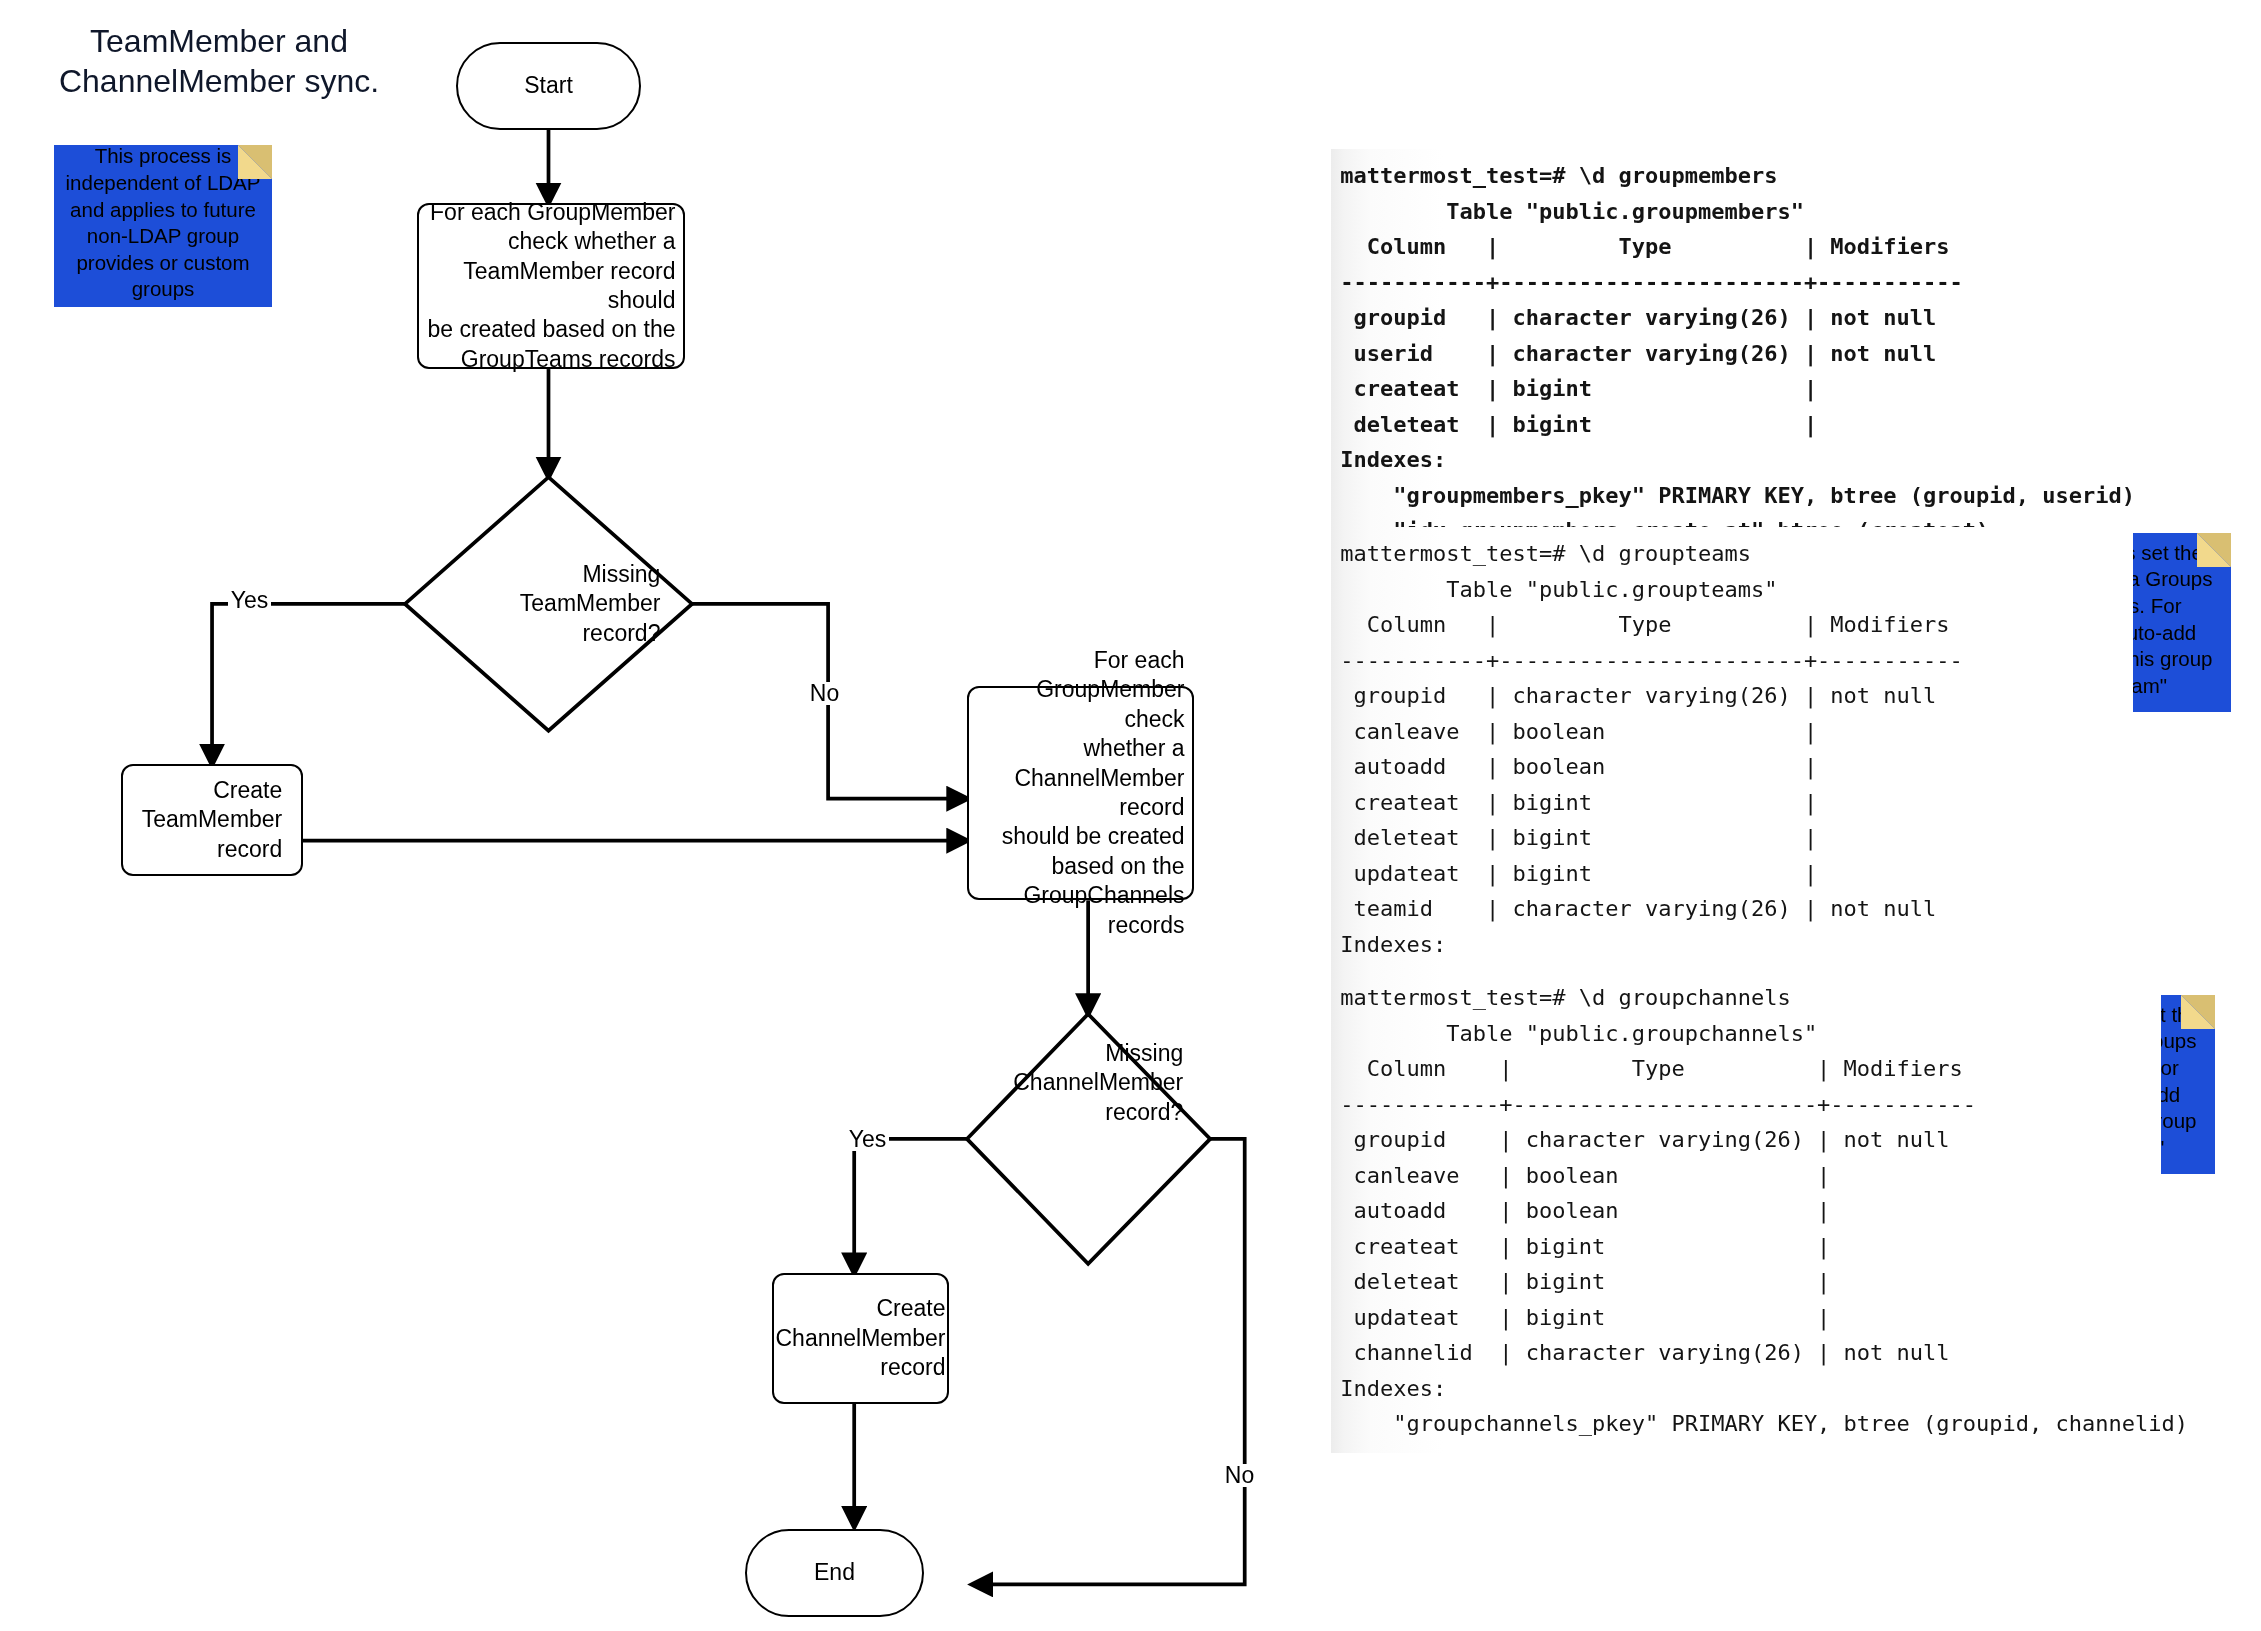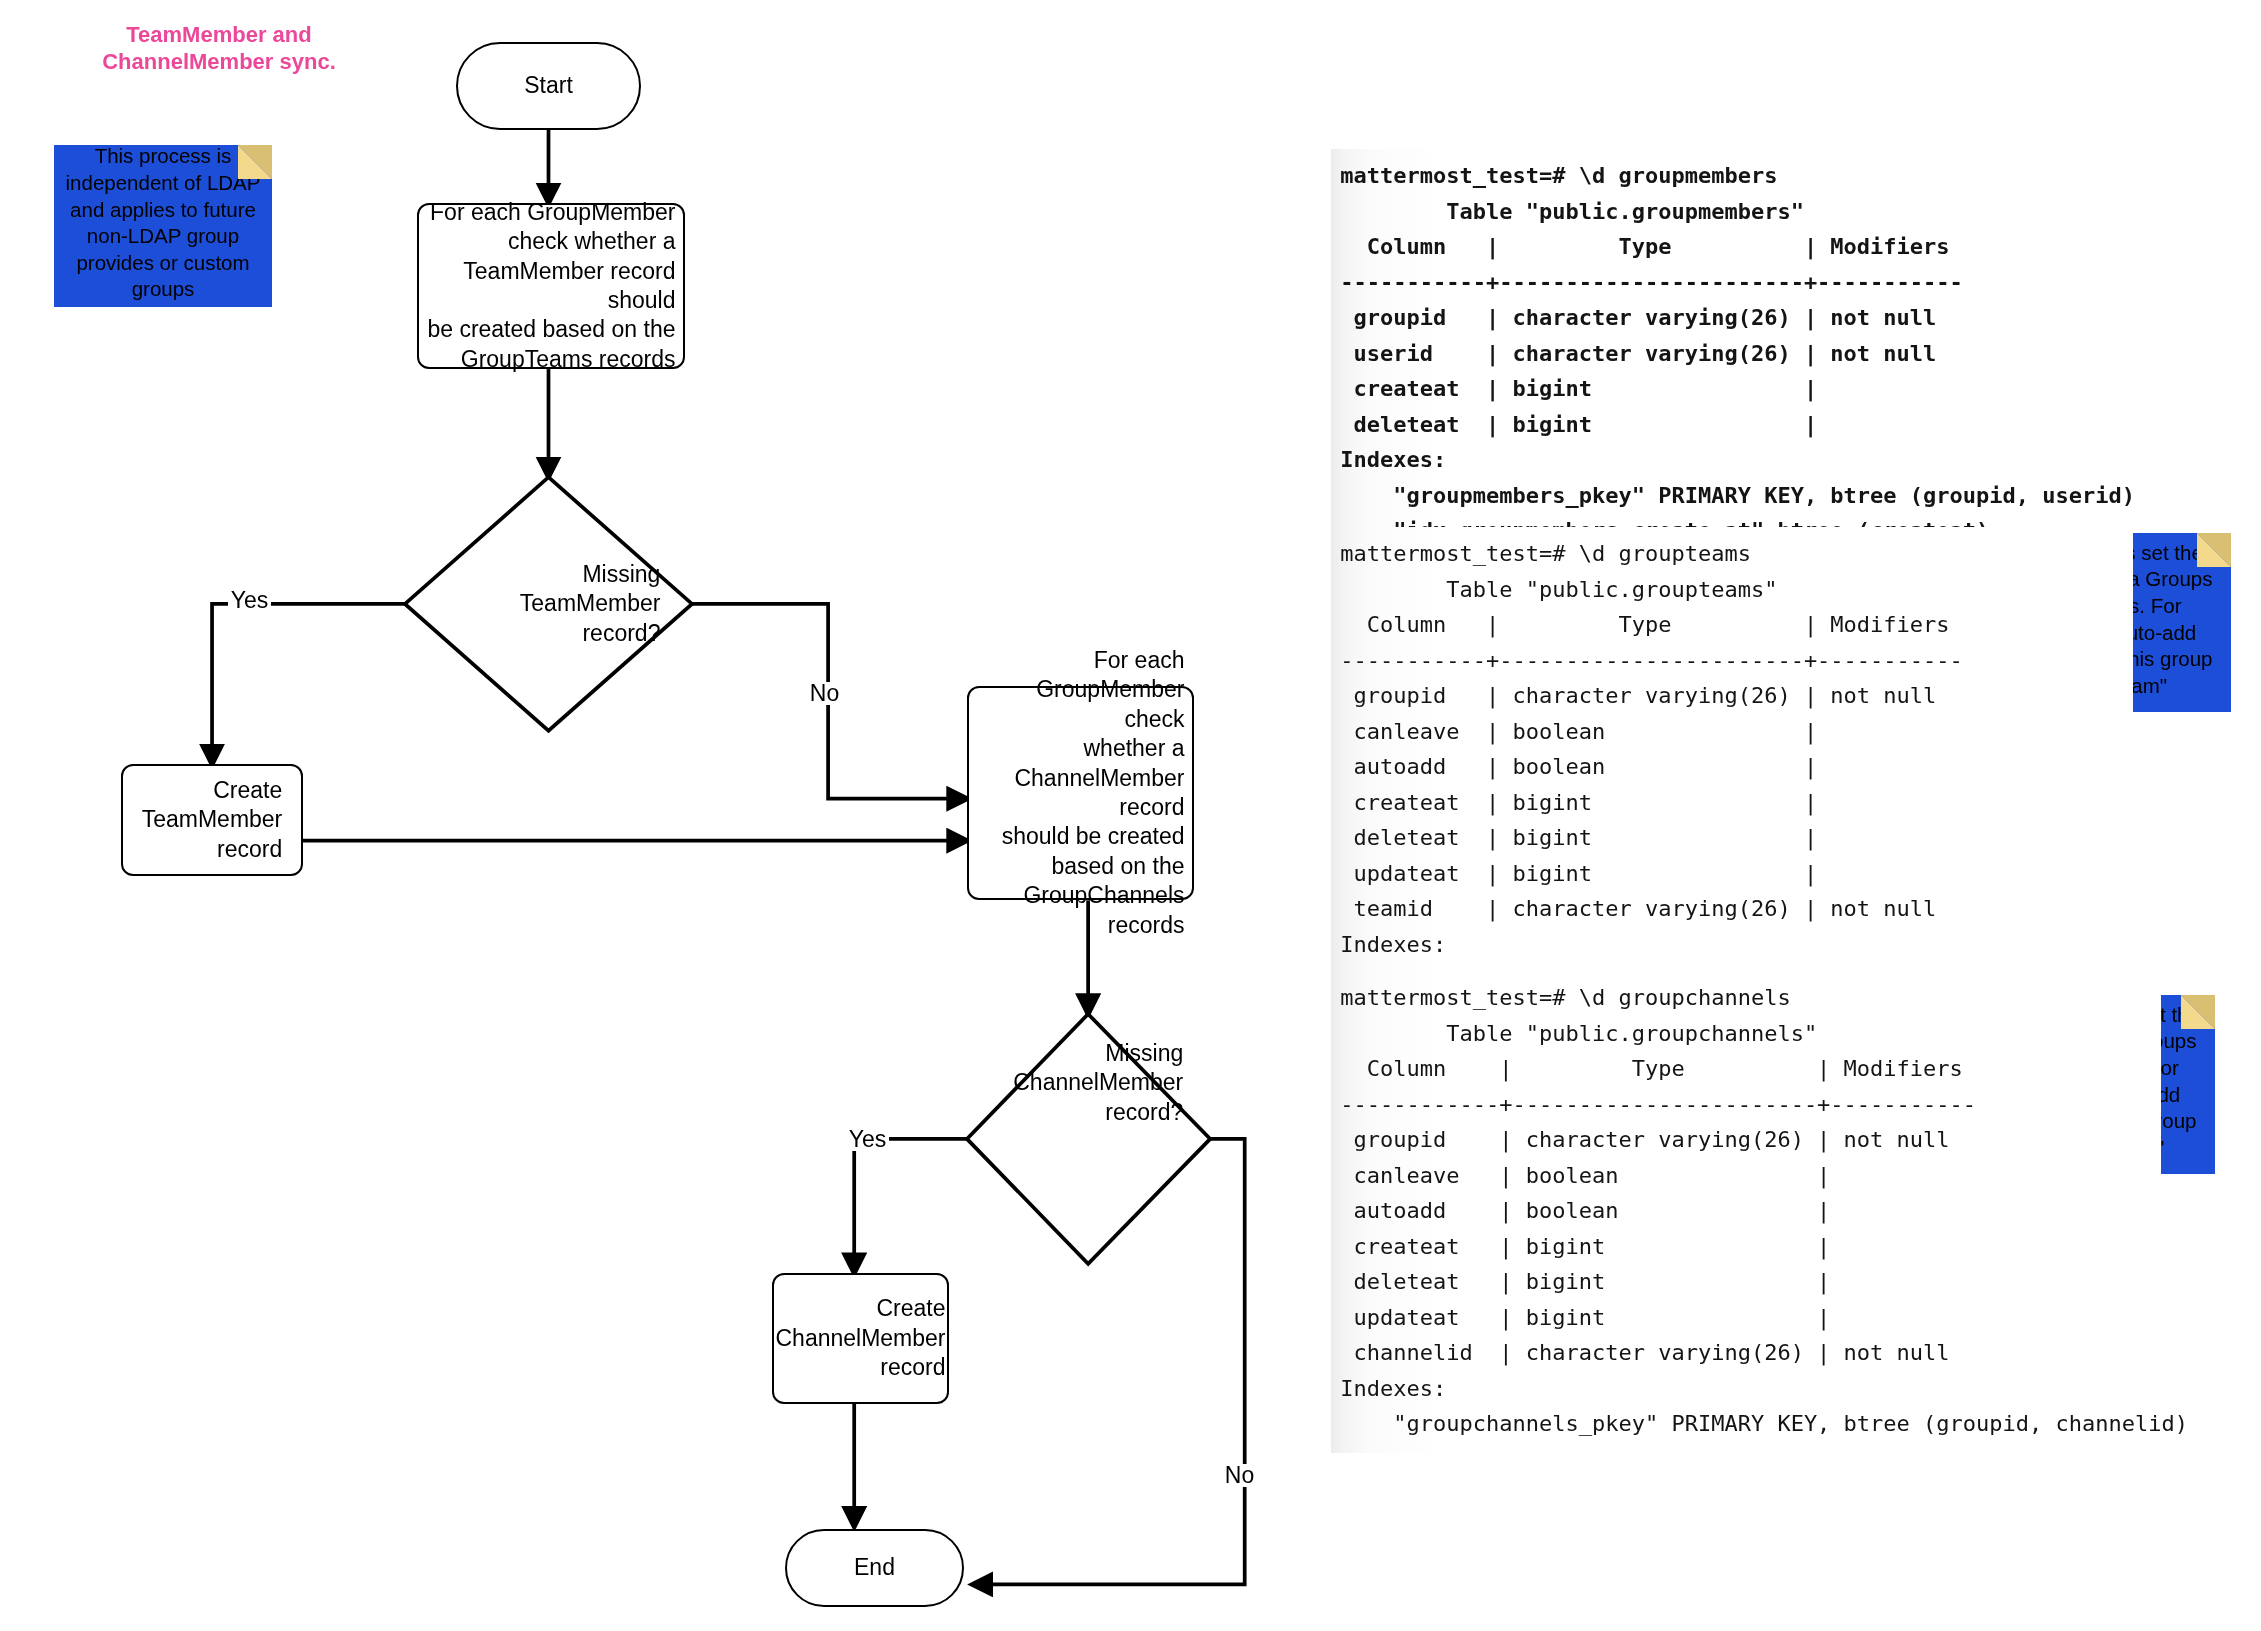--- a/index.html
+++ b/index.html
@@ -20,24 +20,24 @@
     width: 2262px;
     height: 1631px;
   }
   
   .diagram-title {
     position: absolute;
     left: 56px;
     top: 20.5px;
     width: 326px;
     text-align: center;
-    font-size: 22px;
-    font-weight: bold;
+    font-size: 32px;
+    font-weight: normal;
     line-height: 1.25;
-    color: #ec4899;
+    color: #0f172a;
     white-space: pre-line;
   }
   
   .node {
     position: absolute;
     box-sizing: border-box;
     display: flex;
     align-items: center;
     justify-content: center;
     text-align: right;
@@ -227,21 +227,21 @@
 ChannelMember
 record?</span>
 </div>
 
 <div class="node process" style="left:772px; top:1273px; width:177px; height:131px;">
   <span>Create
 ChannelMember
 record</span>
 </div>
 
-<div class="node terminator" style="left:785px; top:1529px; width:179px; height:78px;">
+<div class="node terminator" style="left:745px; top:1529px; width:179px; height:88px;">
   <span>End</span>
 </div>
 
 <div class="edge-label" style="left:228px; top:589px;">Yes</div>
 <div class="edge-label" style="left:807px; top:682px;">No</div>
 <div class="edge-label" style="left:846px; top:1128px;">Yes</div>
 <div class="edge-label" style="left:1222px; top:1464px;">No</div>
 
 <div class="terminal" style="left:1331px; top:149px; width:802px;font-weight:bold;">mattermost_test=# \d groupmembers
         Table "public.groupmembers"

